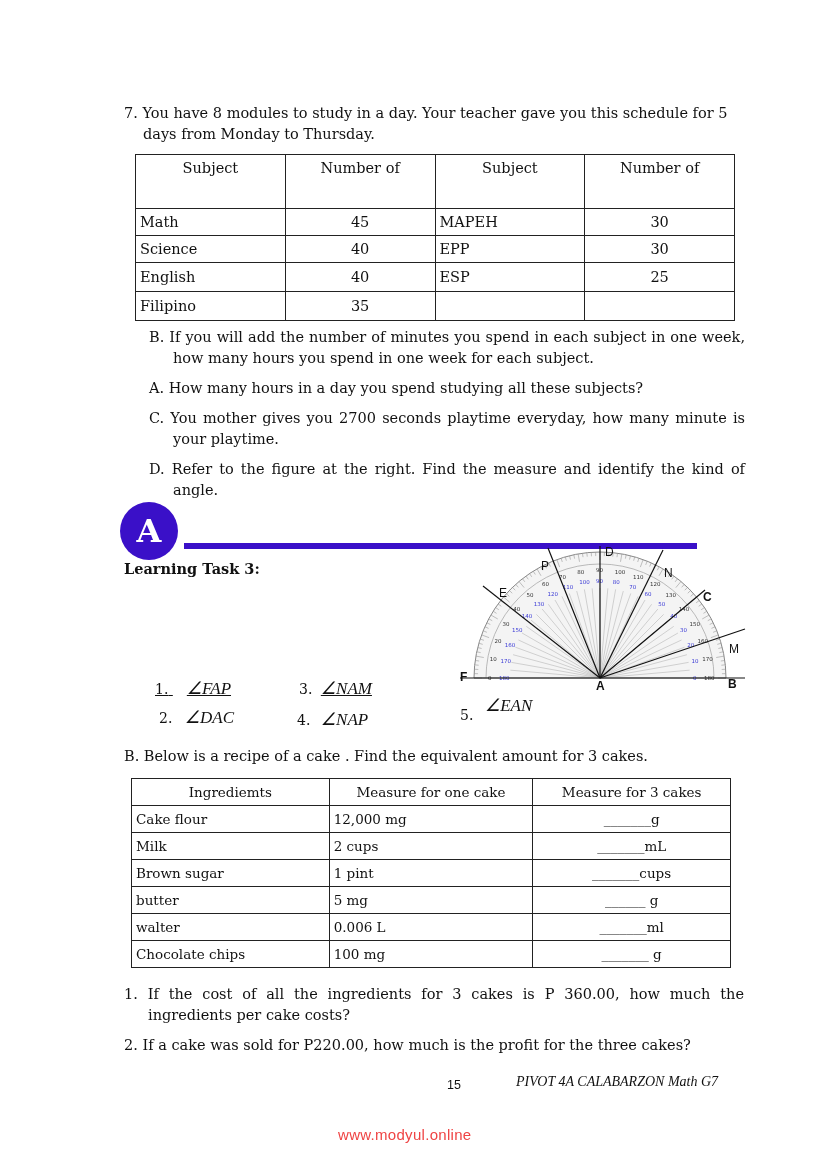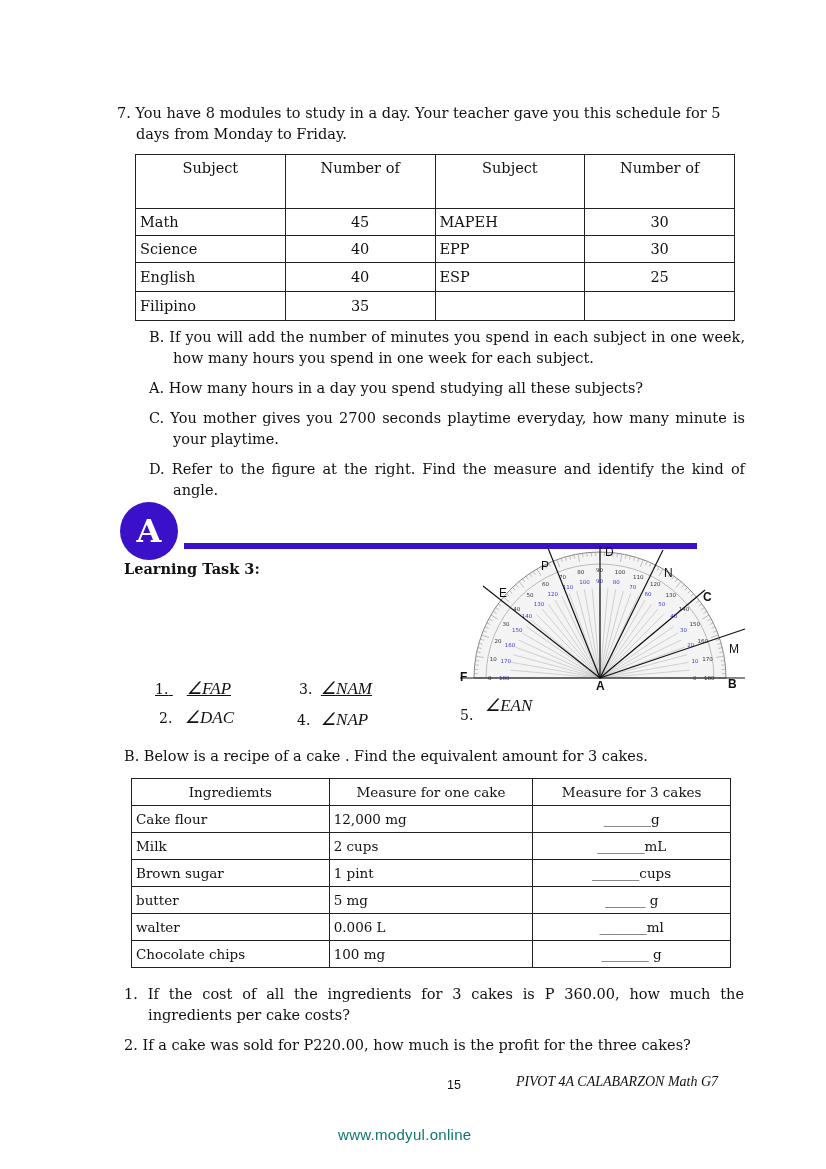--- a/index.html
+++ b/index.html
@@ -13,28 +13,28 @@
   .c { text-align:center; }
   #tbl1 td { height:26px; }
   #tbl2 td { height:26px; font-size:13.5px; }
   .badge { width:58px; height:58px; border-radius:50%; background:#3a10c8; color:#fff;
            font-family:"DejaVu Serif", serif; font-weight:bold; font-size:32px;
            display:flex; align-items:center; justify-content:center; }
   .bar { background:#3a10c8; height:6px; }
   .ang { font-style:italic; font-family:"Liberation Serif", serif; font-size:17px; }
   .footer-it { font-style:italic; font-family:"Liberation Serif", serif; font-size:14px; }
   .pgno { font-family:"Liberation Sans", sans-serif; font-size:12.5px;margin-left:21px; }
-  .wm { font-family:"Liberation Sans", sans-serif; font-size:15px; color:#0f766e; letter-spacing:0.3px; }
+  .wm { font-family:"Liberation Sans", sans-serif; font-size:15px; color:#ef4444; letter-spacing:0.3px; }
 </style>
 </head>
 <body>
 
-<div class="abs txt" style="left:117px;top:103px;width:625px;">
+<div class="abs txt" style="left:124px;top:103px;width:625px;">
   <div>7. You have 8 modules to study in a day. Your teacher gave you this schedule for 5</div>
-  <div style="padding-left:19px;">days from Monday to Friday.</div>
+  <div style="padding-left:19px;">days from Monday to Thursday.</div>
 </div>
 
 <table id="tbl1" style="left:135px;top:154px;width:600px;">
   <tbody>
       <tr>
     <td class="c" style="height:48px;vertical-align:top;padding-top:5px;width:25%;">Subject</td>
     <td class="c" style="vertical-align:top;padding-top:5px;width:25%;">Number of</td>
     <td class="c" style="vertical-align:top;padding-top:5px;width:25%;">Subject</td>
     <td class="c" style="vertical-align:top;padding-top:5px;width:25%;">Number of</td>
   </tr>

